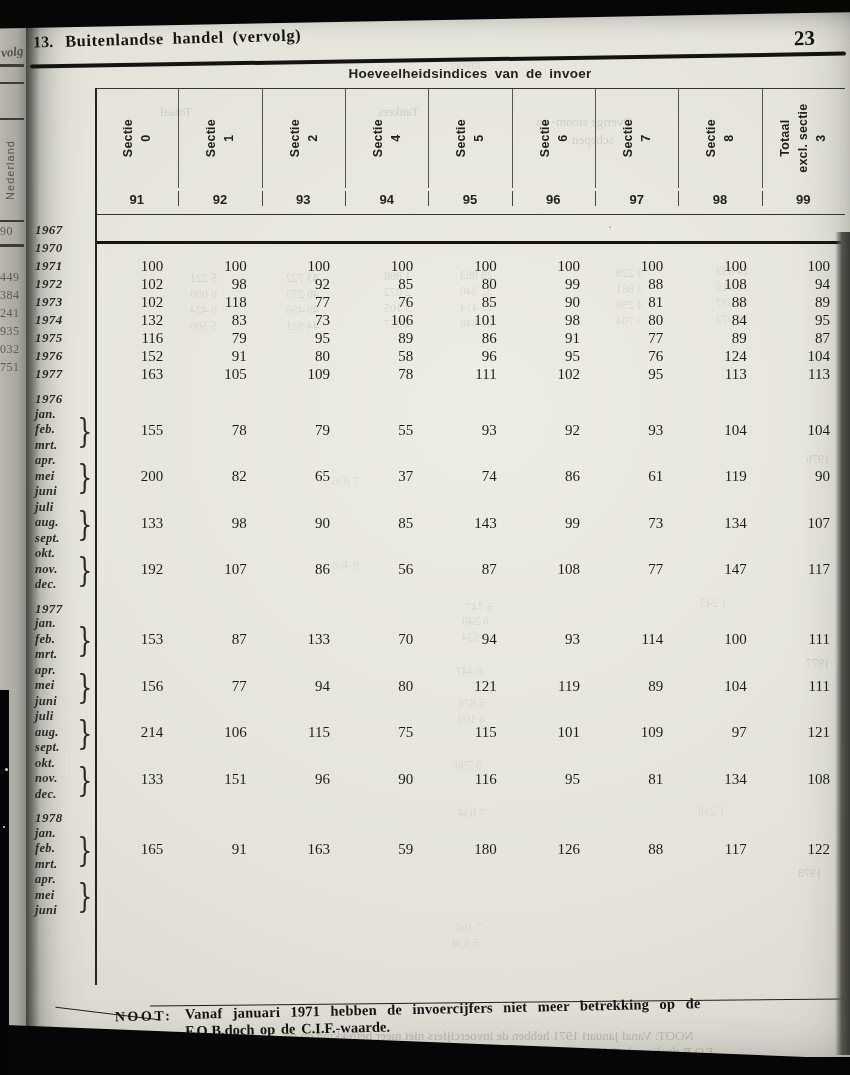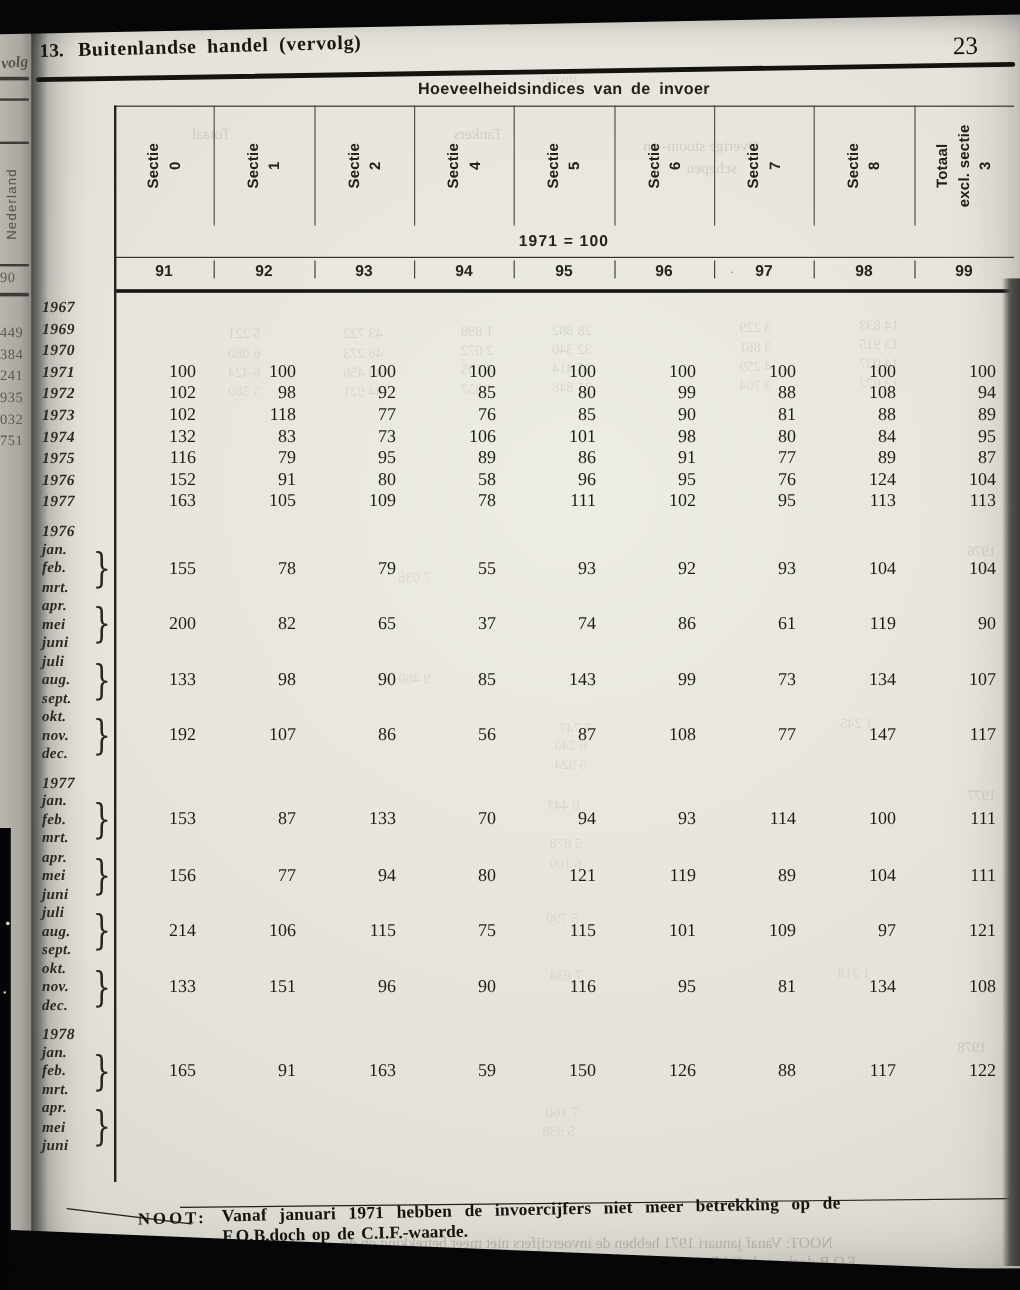--- a/index.html
+++ b/index.html
@@ -27,21 +27,21 @@
   .speck{position:absolute;background:#d9d7d0;border-radius:50%;z-index:10;}
 
   
   .ghost-layer{position:absolute;inset:0;z-index:3;pointer-events:none;}
   .ghost{position:absolute;white-space:nowrap;color:#6f6c61;transform-origin:center;}
 
   
   .hdr{position:absolute;left:33px;top:29px;z-index:4;transform:rotate(-1.5deg);white-space:nowrap;color:#17160f;}
   .hdr .sec{font-weight:700;font-size:16px;}
   .hdr .ttl{font-weight:700;font-size:16.5px;letter-spacing:.6px;margin-left:12px;word-spacing:4px;}
-  .pageno{position:absolute;left:794px;top:26px;z-index:4;font-weight:400;font-size:21px;color:#13120d;transform:rotate(-1deg);}
+  .pageno{position:absolute;left:794px;top:26px;z-index:4;font-weight:700;font-size:21px;color:#13120d;transform:rotate(-1deg);}
   .title-rule{position:absolute;left:30px;right:4px;top:58px;height:4px;background:#14130f;border-radius:3px;transform:rotate(-.9deg);z-index:4;}
 
   
   .tbl{position:absolute;left:33px;top:60px;width:812px;height:925px;z-index:4;color:#1e1d18;}
   .tbl .caption{margin-left:62px;height:28px;line-height:28px;text-align:center;
     font-family:"Liberation Sans",sans-serif;font-weight:600;font-size:13.5px;letter-spacing:.3px;color:#22211c;word-spacing:3px;}
   .rule{position:absolute;background:#35342d;height:1px;}
   .rule.top{left:62px;right:0;top:28px;}
   .rule.mid{left:62px;right:0;top:154px;}
   .rule.thick{left:62px;right:0;top:181px;height:3px;background:#16150f;}
@@ -231,21 +231,20 @@
           </div>
         </div>
         <div class="head-cell">
           <div class="rot">
             <div>Totaal</div>
             <div>excl. sectie</div>
             <div class="num">3</div>
           </div>
         </div>
       </div>
-    <div class="note-row">1971 = 100</div>
     <div class="rule mid"></div>
     <div class="code-row" id="code-row">
         <div class="code-cell">91</div>
         <div class="code-cell">92</div>
         <div class="code-cell">93</div>
         <div class="code-cell">94</div>
         <div class="code-cell">95</div>
         <div class="code-cell">96</div>
         <div class="code-cell">97</div>
         <div class="code-cell">98</div>
@@ -260,32 +259,20 @@
           <div class="vcell"></div>
           <div class="vcell"></div>
           <div class="vcell"></div>
           <div class="vcell"></div>
           <div class="vcell"></div>
           <div class="vcell"></div>
           <div class="vcell"></div>
           <div class="vcell"></div>
         </div>
         <div class="yr">
-          <div class="ylabel">1969</div>
-          <div class="vcell"></div>
-          <div class="vcell"></div>
-          <div class="vcell"></div>
-          <div class="vcell"></div>
-          <div class="vcell"></div>
-          <div class="vcell"></div>
-          <div class="vcell"></div>
-          <div class="vcell"></div>
-          <div class="vcell"></div>
-        </div>
-        <div class="yr">
           <div class="ylabel">1970</div>
           <div class="vcell"></div>
           <div class="vcell"></div>
           <div class="vcell"></div>
           <div class="vcell"></div>
           <div class="vcell"></div>
           <div class="vcell"></div>
           <div class="vcell"></div>
           <div class="vcell"></div>
           <div class="vcell"></div>
@@ -544,21 +531,21 @@
               <div>jan.</div>
               <div>feb.</div>
               <div>mrt.</div>
             </div>
             <div class="brace">}</div>
           </div>
           <div class="vcell" style="grid-column: 2;">165</div>
           <div class="vcell" style="grid-column: 3;">91</div>
           <div class="vcell" style="grid-column: 4;">163</div>
           <div class="vcell" style="grid-column: 5;">59</div>
-          <div class="vcell" style="grid-column: 6;">150</div>
+          <div class="vcell" style="grid-column: 6;">180</div>
           <div class="vcell" style="grid-column: 7;">126</div>
           <div class="vcell" style="grid-column: 8;">88</div>
           <div class="vcell" style="grid-column: 9;">117</div>
           <div class="vcell" style="grid-column: 10;">122</div>
         </div>
         <div class="group">
           <div class="labels">
             <div class="months">
               <div>apr.</div>
               <div>mei</div>

